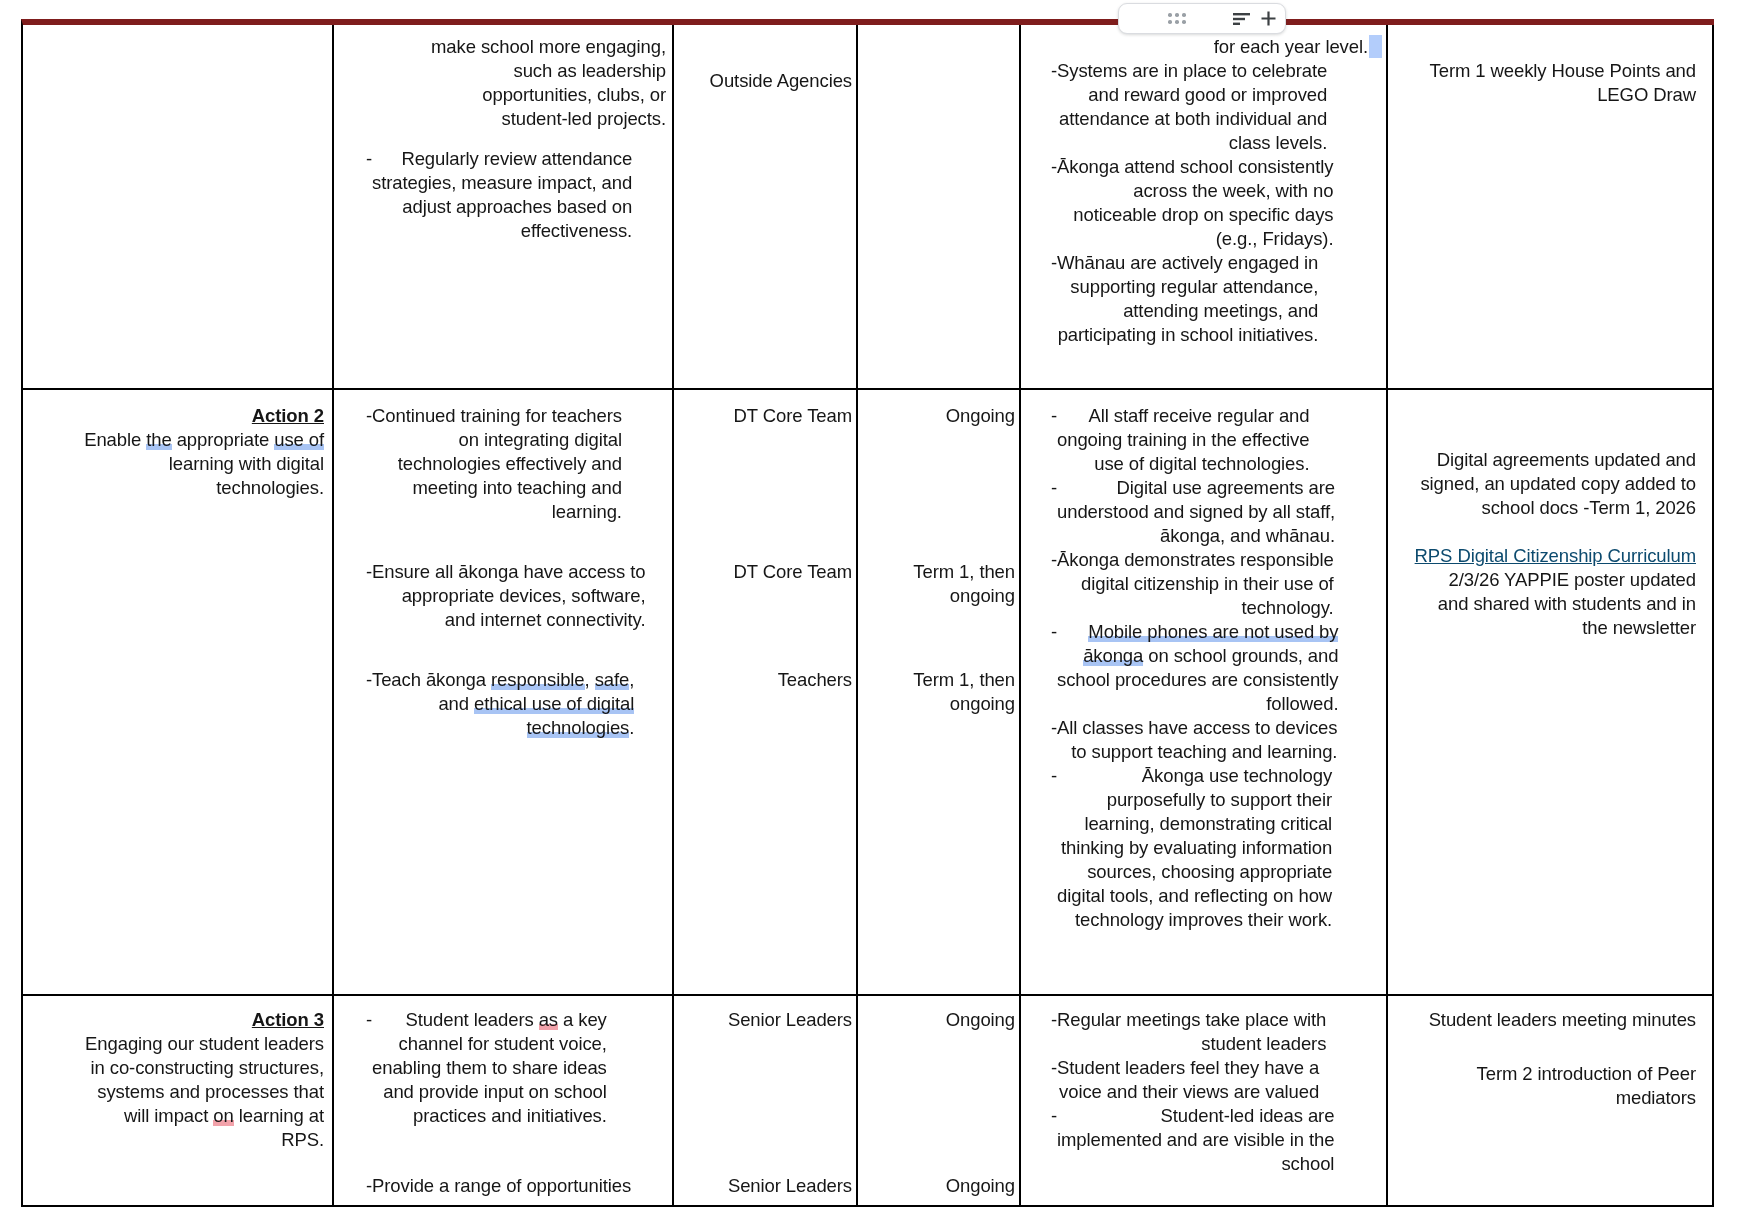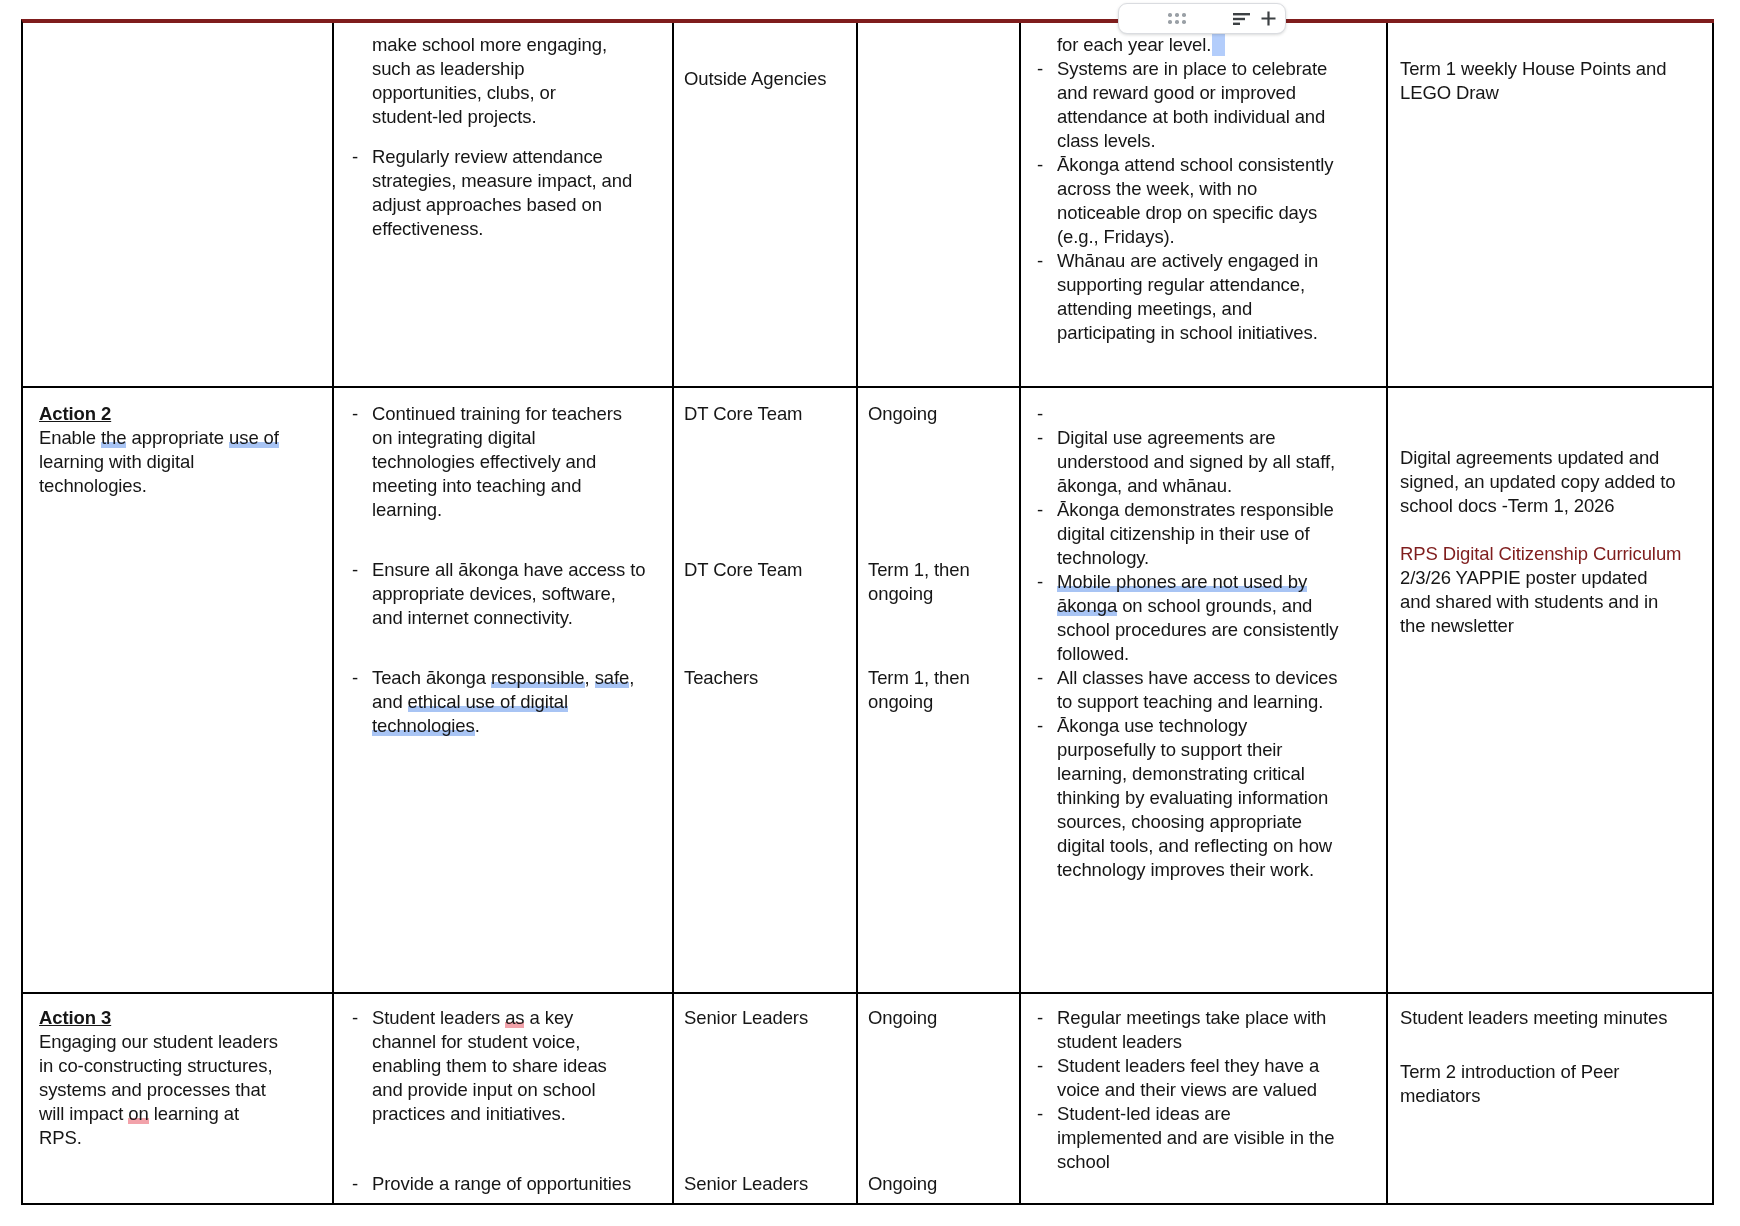--- a/index.html
+++ b/index.html
@@ -1,38 +1,38 @@
 <!DOCTYPE html>
 <html><head>
 <meta charset="utf-8">
 <style>
   html,body{margin:0;padding:0;background:#fff;}
   body{width:1740px;height:1226px;position:relative;overflow:hidden;
        font-family:"Liberation Sans","DejaVu Sans",sans-serif;color:#161616;}
   .grid{position:absolute;left:21px;top:19px;display:grid;
         grid-template-columns:311px 340px 184px 163px 367px 326px;
         grid-template-rows:365px 606px 211px;
-        border-top:4px solid #7f1d1d;border-left:2px solid #000;}
+        border-top:6px solid #7f1d1d;border-left:2px solid #000;text-align:right;}
   .cell{border-right:2px solid #000;border-bottom:2px solid #000;box-sizing:border-box;
         overflow:hidden;font-size:18.5px;letter-spacing:-0.1px;}
   .r0{padding-top:10px}.r1{padding-top:14px}.r2{padding-top:12px}
   .c0{padding-left:16px;padding-right:8px}
   .c1{padding-left:18px;padding-right:6px}
   .c2{padding-left:10px;padding-right:4px}
   .c3{padding-left:10px;padding-right:4px}
   .c4{padding-left:16px;padding-right:4px}
   .c5{padding-left:12px;padding-right:16px}
   .ln{height:24px;line-height:24px;white-space:nowrap;}
   .b{display:flex;}
   .d{width:20px;flex:0 0 20px;}
   .ind{padding-left:20px;}
   .bold .ln{font-weight:700;text-decoration:underline;}
   .m-blue{background:linear-gradient(to top,#a8c4f4 6px,rgba(0,0,0,0) 6px);}
   .m-pink{background:linear-gradient(to top,#f2a2aa 6px,rgba(0,0,0,0) 6px);}
-  .m-link{color:#7f1d1d;cursor:pointer;}
+  .m-link{color:#0c4a6e;text-decoration:underline;cursor:pointer;}
   .m-sel{display:inline-block;width:13px;height:23px;background:#b3cdfb;
          vertical-align:-5px;margin-left:1px;}
   .toolbar{position:absolute;left:1118px;top:3px;width:166px;height:29px;background:#fff;
            border:1px solid #dadce0;border-radius:9px;z-index:5;
            box-shadow:0 1px 3px rgba(60,64,67,.2);}
   .dots{position:absolute;left:49px;top:9px;display:grid;
         grid-template-columns:repeat(3,7px);grid-auto-rows:7px;}
   .dots i{width:3.5px;height:3.5px;border-radius:50%;background:#9aa0a6;display:block;}
   .icbtn{position:absolute;cursor:pointer;}
   .lines-ic{left:114px;top:8px;}
@@ -186,20 +186,25 @@
       <div class="para" style="margin-top: 60px;">
         <div class="tx">
           <div class="ln"><span>Term 1, then</span></div>
           <div class="ln"><span>ongoing</span></div>
         </div>
       </div>
     </div>
     <div class="cell r1 c4">
       <div class="para b">
         <span class="d ln">-</span>
+        <div class="tx">
+          <div class="ln"><span>All staff receive regular and</span></div>
+          <div class="ln"><span>ongoing training in the effective</span></div>
+          <div class="ln"><span>use of digital technologies.</span></div>
+        </div>
       </div>
       <div class="para b">
         <span class="d ln">-</span>
         <div class="tx">
           <div class="ln"><span>Digital use agreements are</span></div>
           <div class="ln"><span>understood and signed by all staff,</span></div>
           <div class="ln"><span>ākonga, and whānau.</span></div>
         </div>
       </div>
       <div class="para b">

